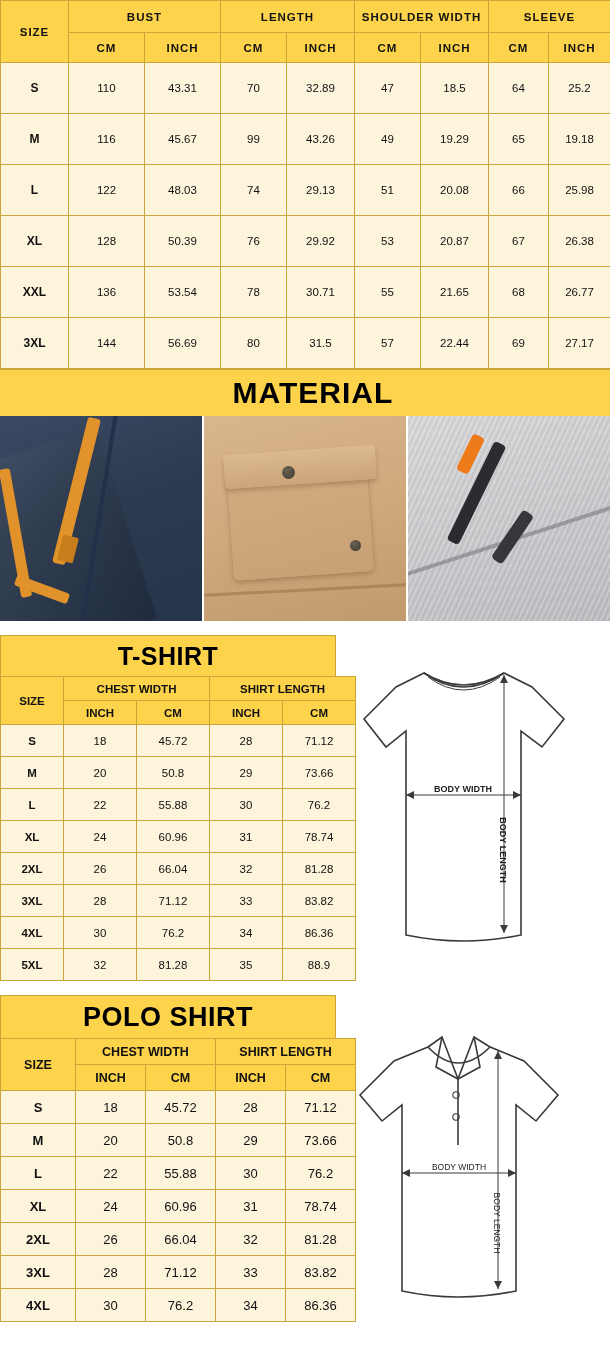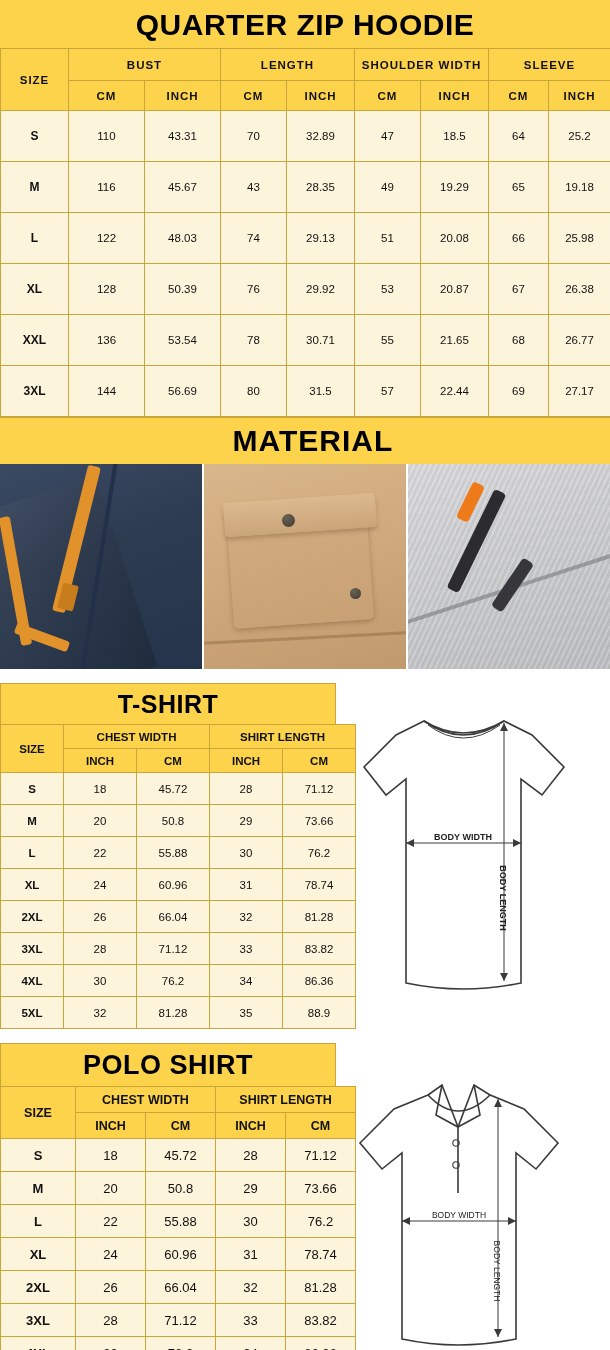--- a/index.html
+++ b/index.html
@@ -193,21 +193,20 @@
   .polo table.shirt th { height: 26px; font-size: 12.5px; }
   .polo .shirt-head { font-size: 27px; }
 
   .spacer-white { height: 14px; background:#fff; }
 </style>
 </head>
 <body>
 
 <div class="page">
 
-  <div class="hoodie-title">QUARTER ZIP HOODIE</div>
 
   <table class="grid hoodie">
     <colgroup>
       <col style="width:68px">
         <col style="width:76px">
         <col style="width:76px">
       <col style="width:66px">
         <col style="width:68px">
       <col style="width:66px">
         <col style="width:68px">
@@ -242,22 +241,22 @@
         <td>32.89</td>
         <td>47</td>
         <td>18.5</td>
         <td>64</td>
         <td>25.2</td>
       </tr>
       <tr>
         <td class="sz">M</td>
         <td>116</td>
         <td>45.67</td>
-        <td>43</td>
-        <td>28.35</td>
+        <td>99</td>
+        <td>43.26</td>
         <td>49</td>
         <td>19.29</td>
         <td>65</td>
         <td>19.18</td>
       </tr>
       <tr>
         <td class="sz">L</td>
         <td>122</td>
         <td>48.03</td>
         <td>74</td>

